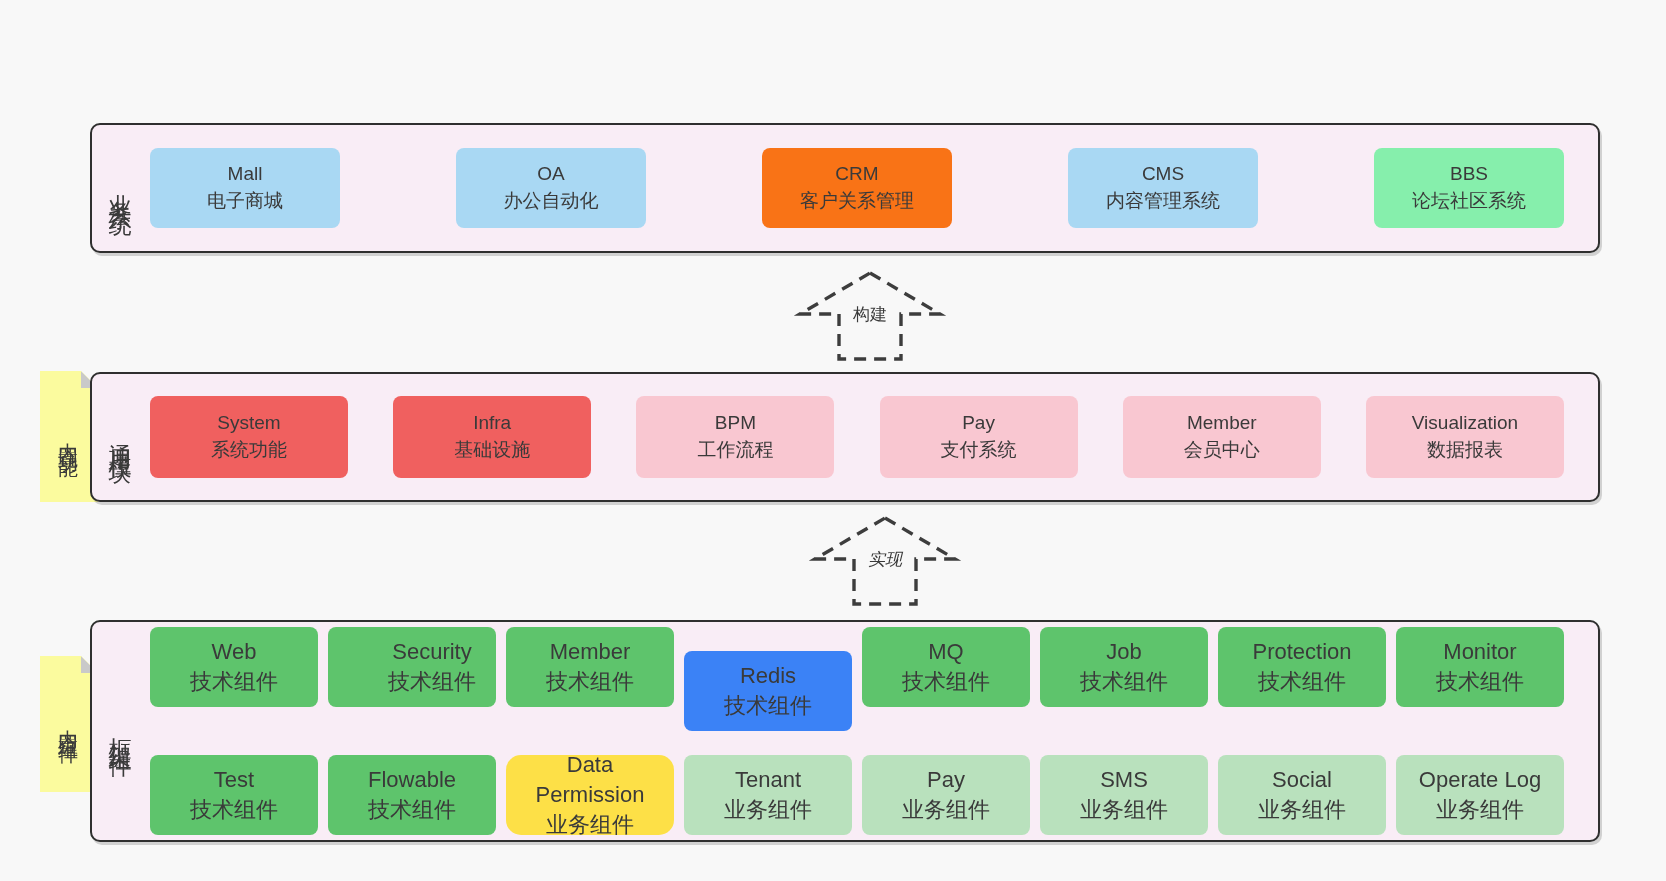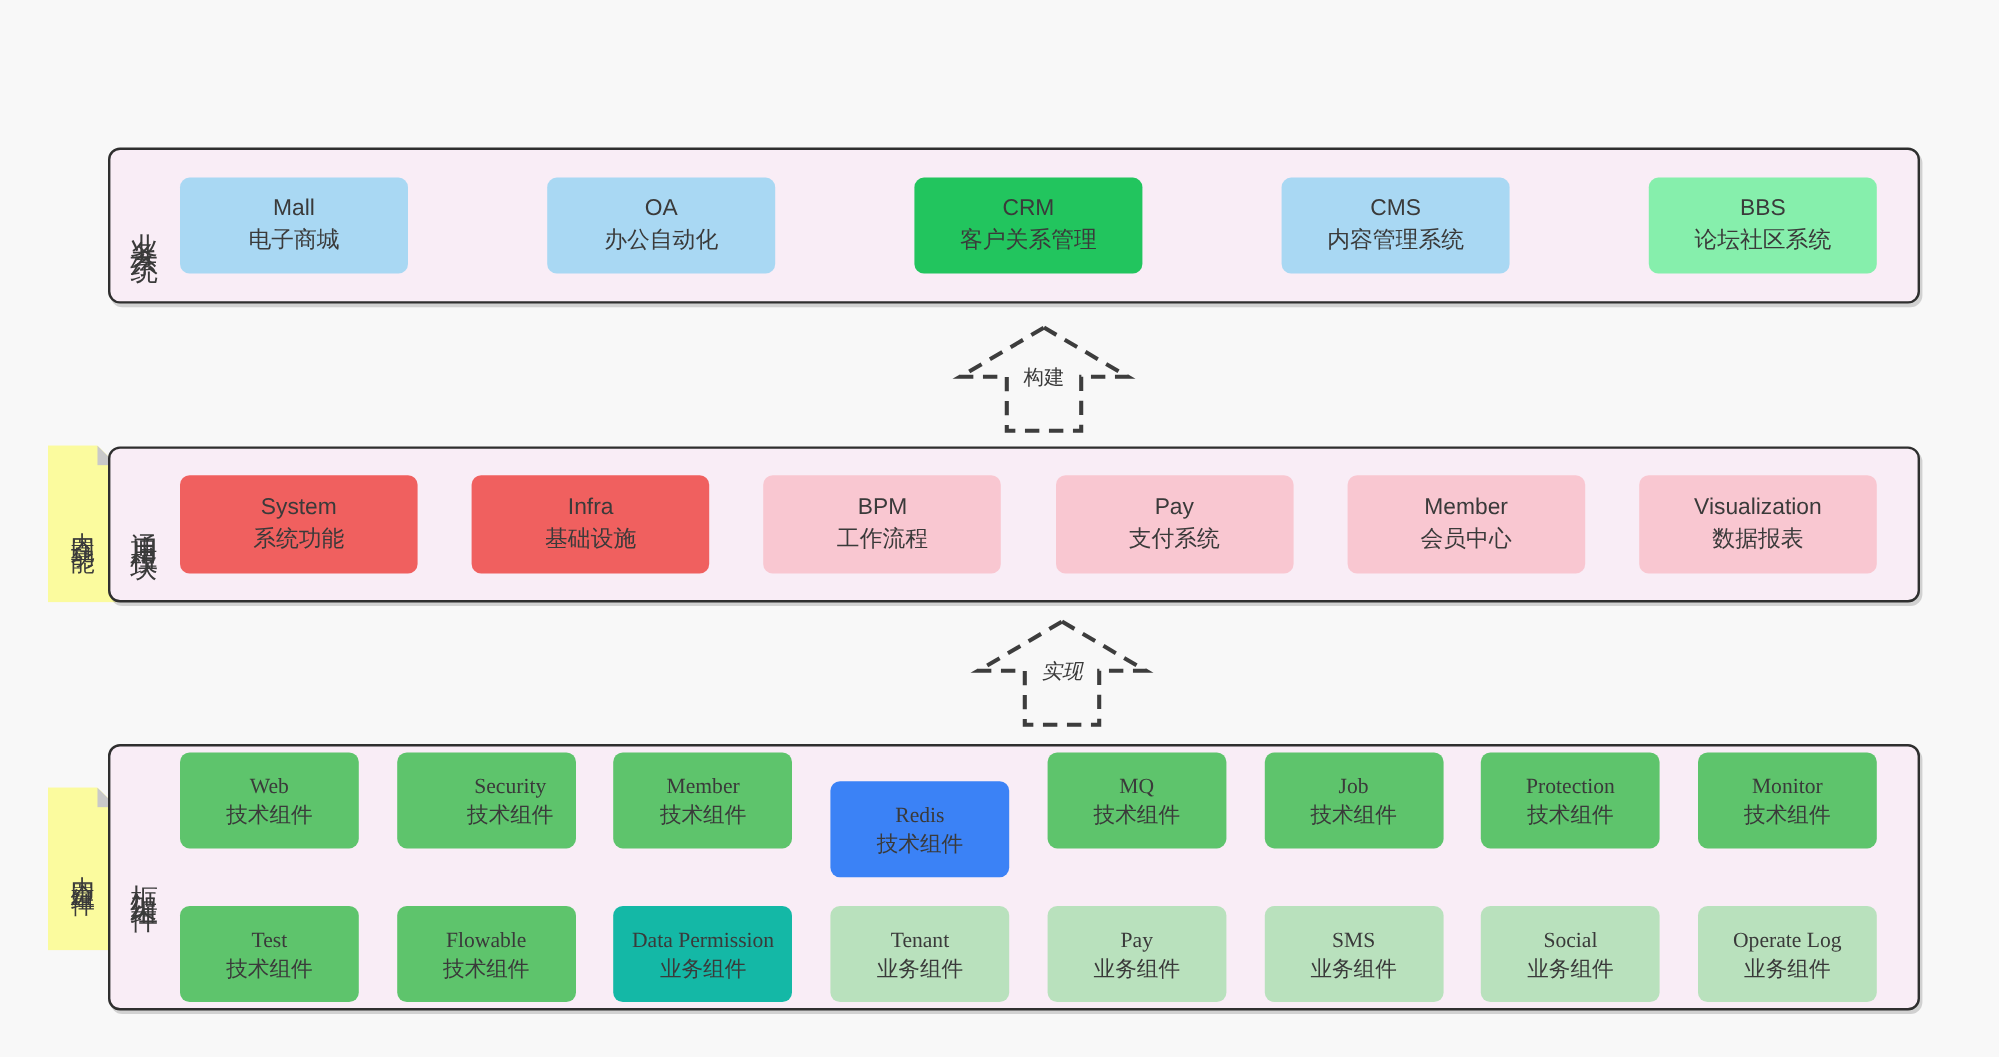--- a/index.html
+++ b/index.html
@@ -65,21 +65,21 @@
     align-items: center;
     justify-content: center;
     text-align: center;
     color: var(--text, #3a3a3a);
     line-height: 1.4;
     box-sizing: border-box;
     padding: 2px 4px;
   }
   #band-business .cbox   { width: 190px; height: 80px; font-size: 19px; }
   #band-modules  .cbox   { width: 198px; height: 82px; font-size: 19px; }
-  #band-components .cbox { width: 149px; height: 80px; font-size: 18px; line-height: 1.35; font-family: Liberation Serif, serif; }
+  #band-components .cbox { width: 168px; height: 80px; font-size: 22px; line-height: 1.35; }
 
   
   .sticky {
     position: absolute;
     left: 40px;
     width: 58px;
     background: var(--sticky-yellow, #fbfb9e);
     clip-path: polygon(0 0, calc(100% - 17px) 0, 100% 17px, 100% 100%, 0 100%);
     display: flex;
     align-items: center;
@@ -153,21 +153,21 @@
     <span class="box-name">Mall</span>
     <span class="box-desc">电子商城</span>
   </div>
 
   <div class="cbox" style="background: rgb(169, 216, 243);">
     <span class="box-name">OA</span>
     <span class="box-desc">办公自动化</span>
   </div>
 
 
-  <div class="cbox" style="background: #22c55e;">
+  <div class="cbox" style="background: #f97316;">
     <span class="box-name">CRM</span>
     <span class="box-desc">客户关系管理</span>
   </div>
 
   <div class="cbox" style="background: rgb(169, 216, 243);">
     <span class="box-name">CMS</span>
     <span class="box-desc">内容管理系统</span>
   </div>
 
   <div class="cbox" style="background: #86efac;">
@@ -277,21 +277,21 @@
   <div class="cbox" style="background: rgb(94, 196, 108);">
     <span class="box-name">Test</span>
     <span class="box-desc">技术组件</span>
   </div>
 
   <div class="cbox" style="background: rgb(94, 196, 108);">
     <span class="box-name">Flowable</span>
     <span class="box-desc">技术组件</span>
   </div>
 
-  <div class="cbox" style="background: #14b8a6;">
+  <div class="cbox" style="background: #fde047; border-radius: 15px;">
     <span class="box-name">Data Permission</span>
     <span class="box-desc">业务组件</span>
   </div>
 
   <div class="cbox" style="background: rgb(185, 225, 189);">
     <span class="box-name">Tenant</span>
     <span class="box-desc">业务组件</span>
   </div>
 
   <div class="cbox" style="background: rgb(185, 225, 189);">

